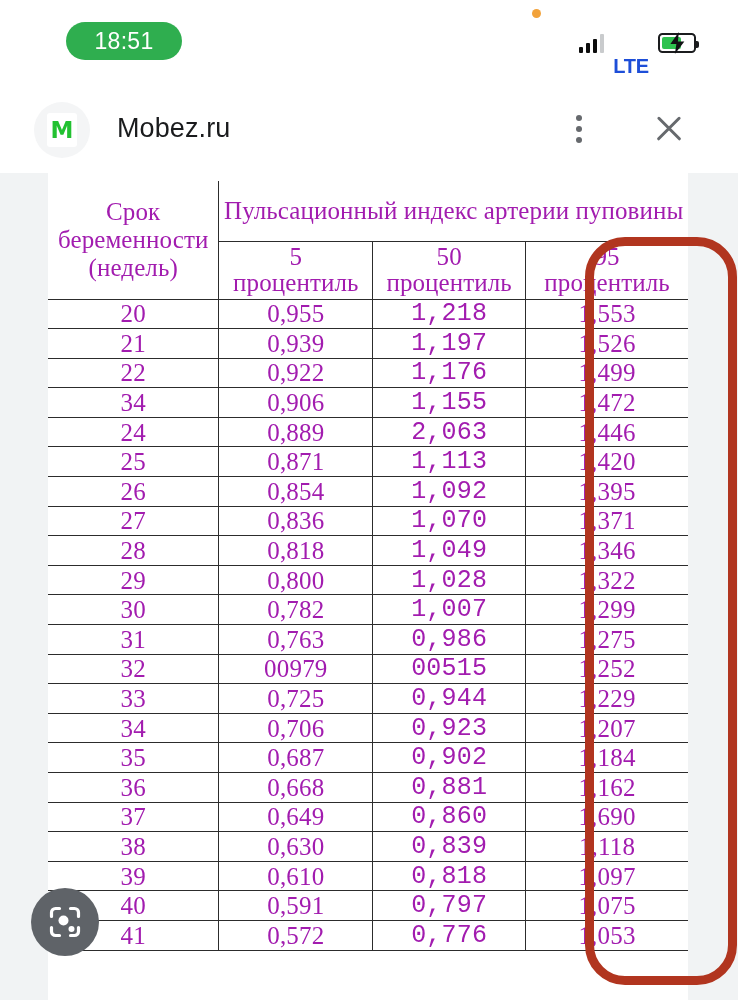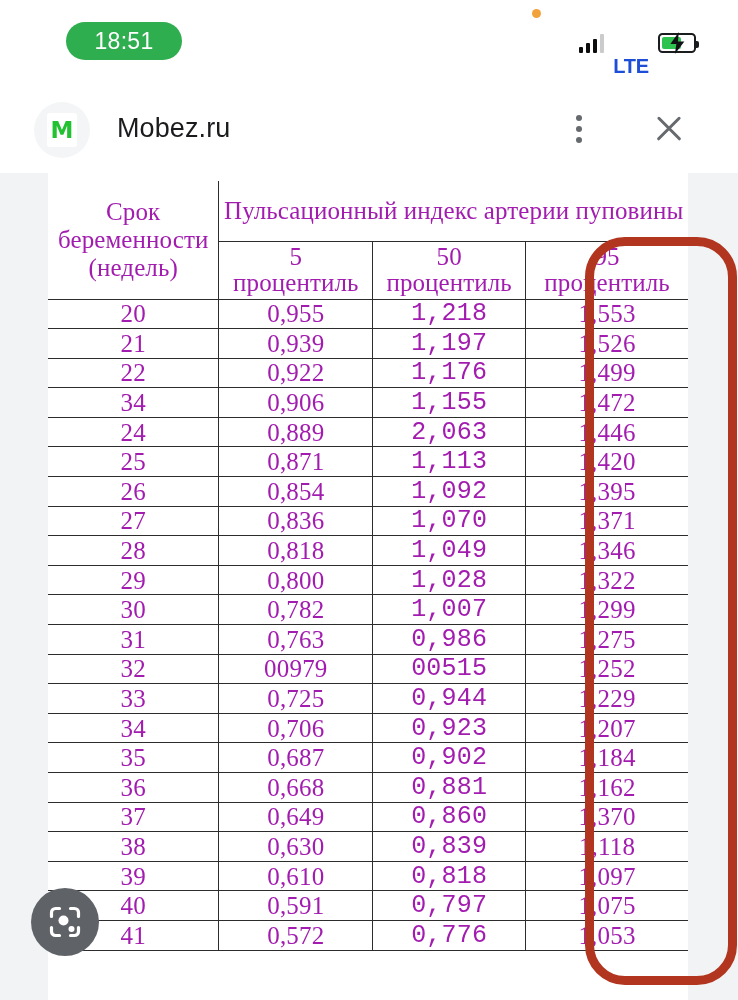--- a/index.html
+++ b/index.html
@@ -463,21 +463,21 @@
             <tr>
               <td class="cell c-week">36</td>
               <td class="cell c-p5">0,668</td>
               <td class="cell c-p50">0,881</td>
               <td class="cell c-p95">1,162</td>
             </tr>
             <tr>
               <td class="cell c-week">37</td>
               <td class="cell c-p5">0,649</td>
               <td class="cell c-p50">0,860</td>
-              <td class="cell c-p95">1,370</td>
+              <td class="cell c-p95">1,690</td>
             </tr>
             <tr>
               <td class="cell c-week">38</td>
               <td class="cell c-p5">0,630</td>
               <td class="cell c-p50">0,839</td>
               <td class="cell c-p95">1,118</td>
             </tr>
             <tr>
               <td class="cell c-week">39</td>
               <td class="cell c-p5">0,610</td>

